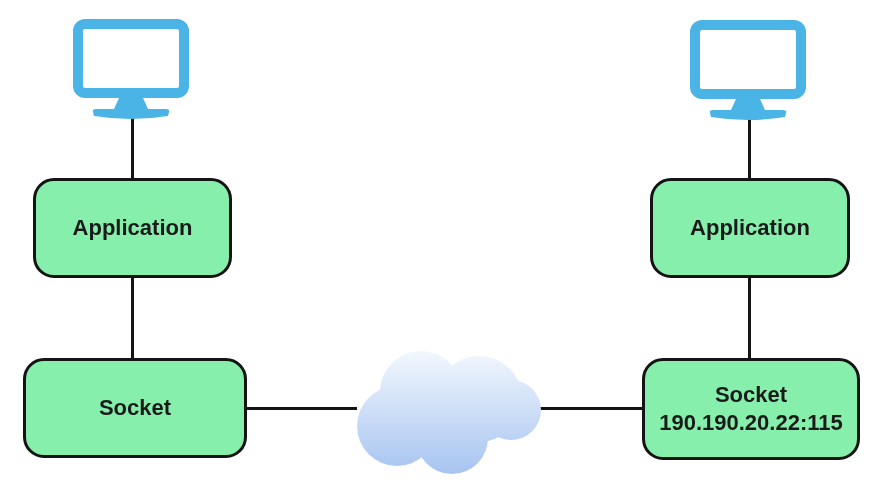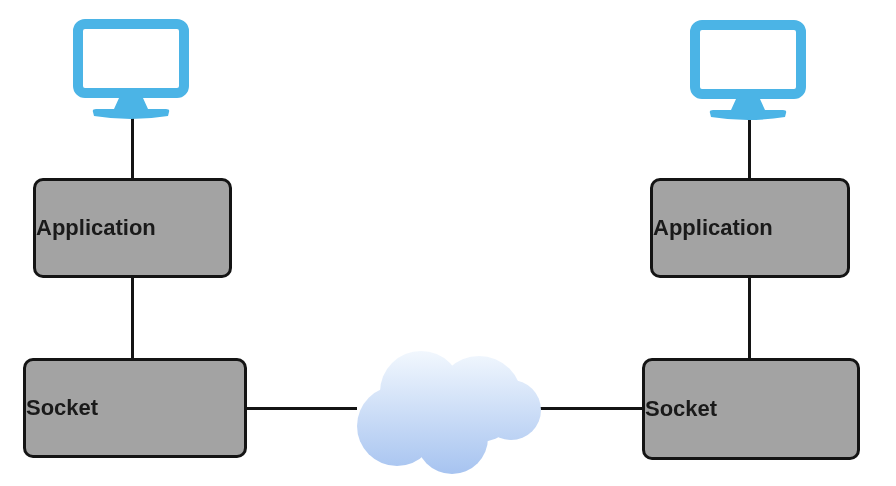--- a/index.html
+++ b/index.html
@@ -11,26 +11,26 @@
     position: relative;
     width: 896px;
     height: 486px;
     background: #ffffff;
     font-family: "Liberation Sans", sans-serif;
     overflow: hidden;
   }
   .node {
     position: absolute;
     box-sizing: border-box;
-    background: #a3a3a3;
+    background: #86efac;
     border: 3px solid #141414;
-    border-radius: 10px;
+    border-radius: 21px;
     display: flex;
     flex-direction: column;
-    align-items: flex-start;
+    align-items: center;
     justify-content: center;
     text-align: center;
     color: #1a1a1a;
     font-weight: bold;
     font-size: 22px;
     line-height: 28px;
     z-index: 2;
   }
   .node-app-left    { left: 33px;  top: 178px; width: 199px; height: 100px; }
   .node-app-right   { left: 650px; top: 178px; width: 200px; height: 100px; }
@@ -77,20 +77,21 @@
   <div class="node node-app-right">
     <span>Application</span>
   </div>
 
   <div class="node node-sock-left">
     <span>Socket</span>
   </div>
 
   <div class="node node-sock-right">
     <span>Socket</span>
+    <span>190.190.20.22:115</span>
   </div>
 
   <svg class="icon-svg" style="left:353px; top:347px;" width="192" height="128" viewBox="0 0 192 128">
     <defs>
       <linearGradient id="cloudGrad" x1="0" y1="0" x2="0" y2="128" gradientUnits="userSpaceOnUse">
         <stop offset="0" stop-color="#F4F9FE"></stop>
         <stop offset="1" stop-color="#A6C3F0"></stop>
       </linearGradient>
     </defs>
     <g fill="url(#cloudGrad)">

